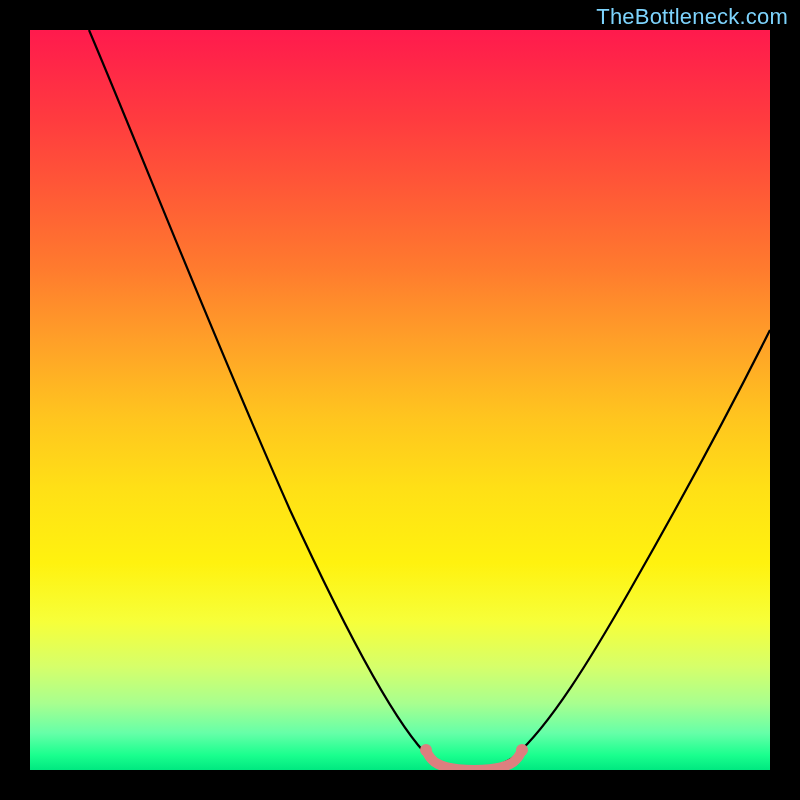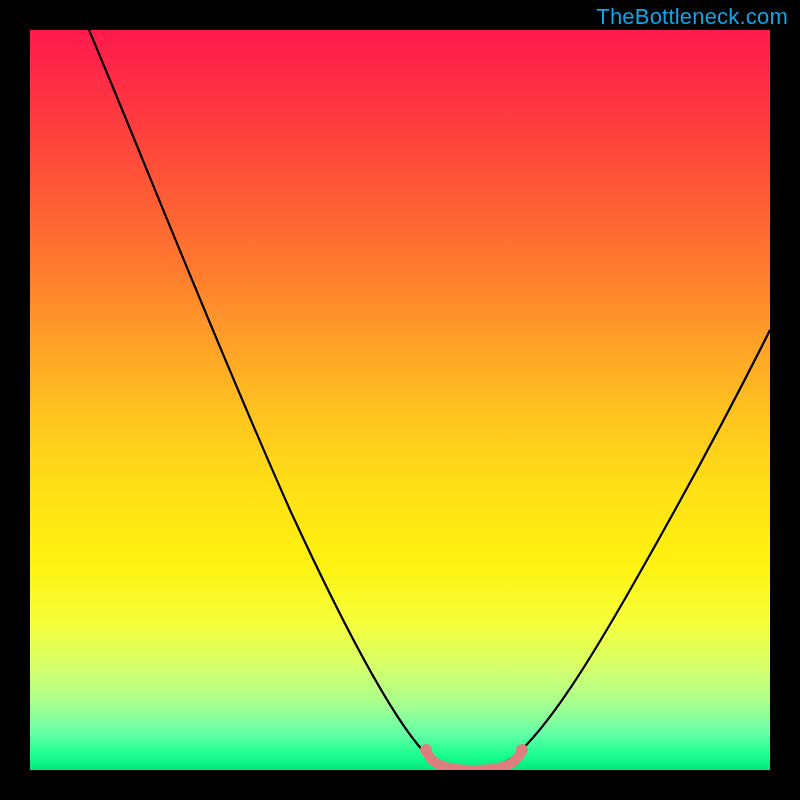--- a/index.html
+++ b/index.html
@@ -48,21 +48,21 @@
   .curve-svg {
     position: absolute;
     inset: 0;
     width: 100%;
     height: 100%;
   }
   .watermark {
     position: absolute;
     top: 4px;
     right: 12px;
-    color: #0ea5e9;
+    color: #7dd3fc;
     font-size: 22px;
     font-weight: 500;
     letter-spacing: 0.2px;
   }
 </style>
 </head>
 <body>
 
 <div class="frame">
 

